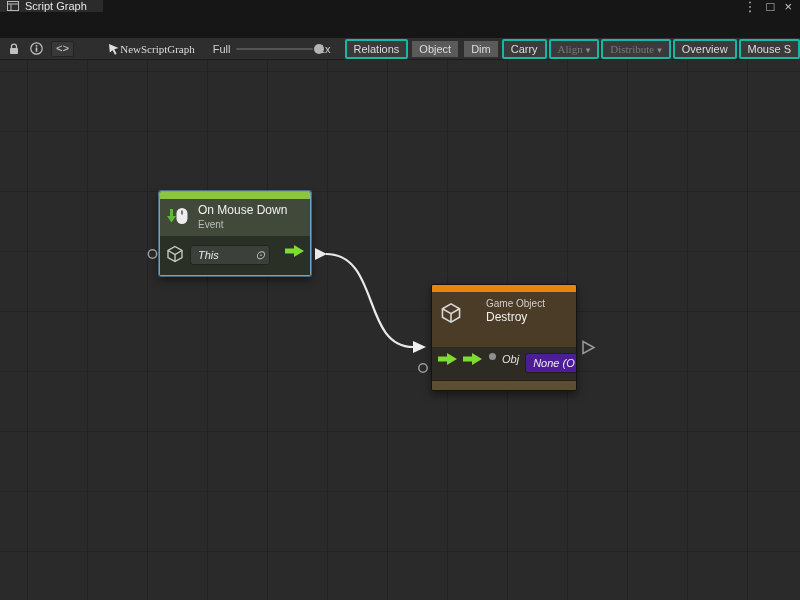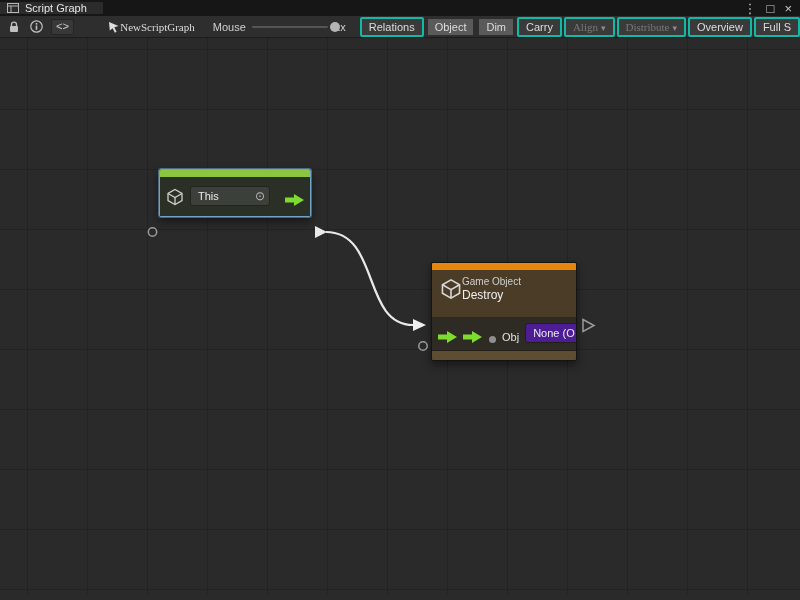--- a/index.html
+++ b/index.html
@@ -6,22 +6,22 @@
   html,body { width:800px; height:600px; overflow:hidden; }
   body {
     font-family:"Liberation Sans", sans-serif;
     background:#2a2a2a;
     color:#d6d6d6;
     -webkit-user-select:none; user-select:none;
   }
 
   
   .titlebar {
-    height:16px; background:#161616;
-    display:flex; align-items:center;
+    height:38px; background:#161616;
+    display:flex; align-items:flex-start;
   }
   .tab {
     display:flex; align-items:center; gap:6px;
     background:#2b2b2b; padding:0 16px 0 7px;
     font-size:11px; color:#e6e6e6;
   }
   .win-controls {
     margin-left:auto; display:flex; align-items:center;
     gap:10px; padding-right:8px; color:#c9c9c9; font-size:13px;
   }
@@ -78,30 +78,30 @@
   }
   .strip { height:7px; }
   .strip.green { background:#8CC640; }
   .strip.orange { background:#E8850D; }
 
   .evnode { left:159px; top:131px; width:152px; }
   .ev-head { background:#41493A; display:flex; align-items:center; gap:8px; padding:5px 8px 6px 6px; }
   .ev-body { background:#2B3026; padding:9px 6px 10px; }
 
   .gonode { left:431px; top:224px; width:146px; }
-  .go-head { background:#4A3C27; display:flex; align-items:center; gap:0; padding:6px 8px 15px; }
+  .go-head { background:#4A3C27; display:flex; align-items:flex-end; gap:24px; padding:6px 8px 23px; }
   .go-body { background:#2E2B25; padding:6px 6px 7px; display:flex; flex-direction:row; gap:7px; }
   .go-foot { height:10px; background:#5D4E33; border-top:1px solid #241f18; }
 
   .ncol { display:flex; flex-direction:column; line-height:1.15; }
   .ntitle { font-size:12px; color:#f0f0f0; }
   .nsub { font-size:10px; color:#bdbdbd; margin-top:1px; }
   .ncat { font-size:10px; color:#cfcfcf; margin-bottom:1px; }
 
-  .prow { display:flex; align-items:flex-end; gap:6px; }
+  .prow { display:flex; align-items:flex-start; gap:6px;font-style:italic; }
   .field {
     height:20px; background:#3C403B; border:1px solid #22251f; border-radius:3px;
     display:flex; align-items:center; justify-content:space-between;
     padding:0 4px 0 7px; font-size:11px; color:#ebebeb; overflow:hidden;
   }
   .tfield { width:80px; }
   .ofield { width:72px; background:#4c1d95; border-color:#211f1c; }
   .picker { color:#b8b8b8; font-size:12px; margin-left:3px; line-height:1; }
   .garrow { display:inline-flex; }
   .push { margin-left:auto; }
@@ -145,21 +145,21 @@
         <rect x="5.7" y="5.5" width="1.6" height="4.3" fill="#c0c0c0"></rect>
       </svg>
     </span>
     <span class="icbtn code">&lt;&gt;</span>
     <span class="ptr">
       <svg width="12" height="12" viewBox="0 0 12 12">
         <polygon points="1,1 10.5,5 6.3,6.3 8.6,10.8 6.9,11.7 4.6,7.2 1.8,9.4" fill="#dedede"></polygon>
       </svg>
     </span>
     <span class="gname">NewScriptGraph</span>
-    <span class="zlabel">Mouse</span>
+    <span class="zlabel">Full</span>
     <div class="slider">
       <div class="track"></div>
       <div class="knob"></div>
     </div>
     <span class="zval">1x</span>
 
     <div class="tbtns">
       <span class="tbtn">
           <span>Relations</span>
         </span>
@@ -177,29 +177,43 @@
           <span class="arr">▾</span>
       </span>
       <span class="tbtn disabled">
         <span>Distribute</span>
           <span class="arr">▾</span>
       </span>
       <span class="tbtn">
           <span>Overview</span>
         </span>
       <span class="tbtn">
-          <span>Full S</span>
+          <span>Mouse S</span>
         </span>
     </div>
   </div>
 
   <div class="canvas">
 
     <div class="node evnode selected">
       <div class="strip green"></div>
+      <div class="ev-head">
+        <span style="display:inline-flex;">
+          <svg width="24" height="24" viewBox="0 0 24 24">
+            <rect x="10.5" y="3" width="11" height="16" rx="5.5" fill="#ededed"></rect>
+            <line x1="16" y1="5.5" x2="16" y2="9.5" stroke="#5a5a5a" stroke-width="1.6"></line>
+            <rect x="4" y="4" width="3" height="8" fill="#61B93A"></rect>
+            <polygon points="1,11 10,11 5.5,17.5" fill="#61B93A"></polygon>
+          </svg>
+        </span>
+        <div class="ncol">
+          <div class="ntitle">On Mouse Down</div>
+          <div class="nsub">Event</div>
+        </div>
+      </div>
       <div class="ev-body">
         <div class="prow">
           <span style="display:inline-flex;">
             <svg width="18" height="18" viewBox="0 0 18 18">
               <polygon points="9,1.5 16,5.5 16,12.5 9,16.5 2,12.5 2,5.5" fill="none" stroke="#cfcfcf" stroke-width="1.3"></polygon>
               <polyline points="2,5.5 9,9.5 16,5.5" fill="none" stroke="#cfcfcf" stroke-width="1.3"></polyline>
               <line x1="9" y1="9.5" x2="9" y2="16.5" stroke="#cfcfcf" stroke-width="1.3"></line>
             </svg>
           </span>
           <div class="field tfield">

